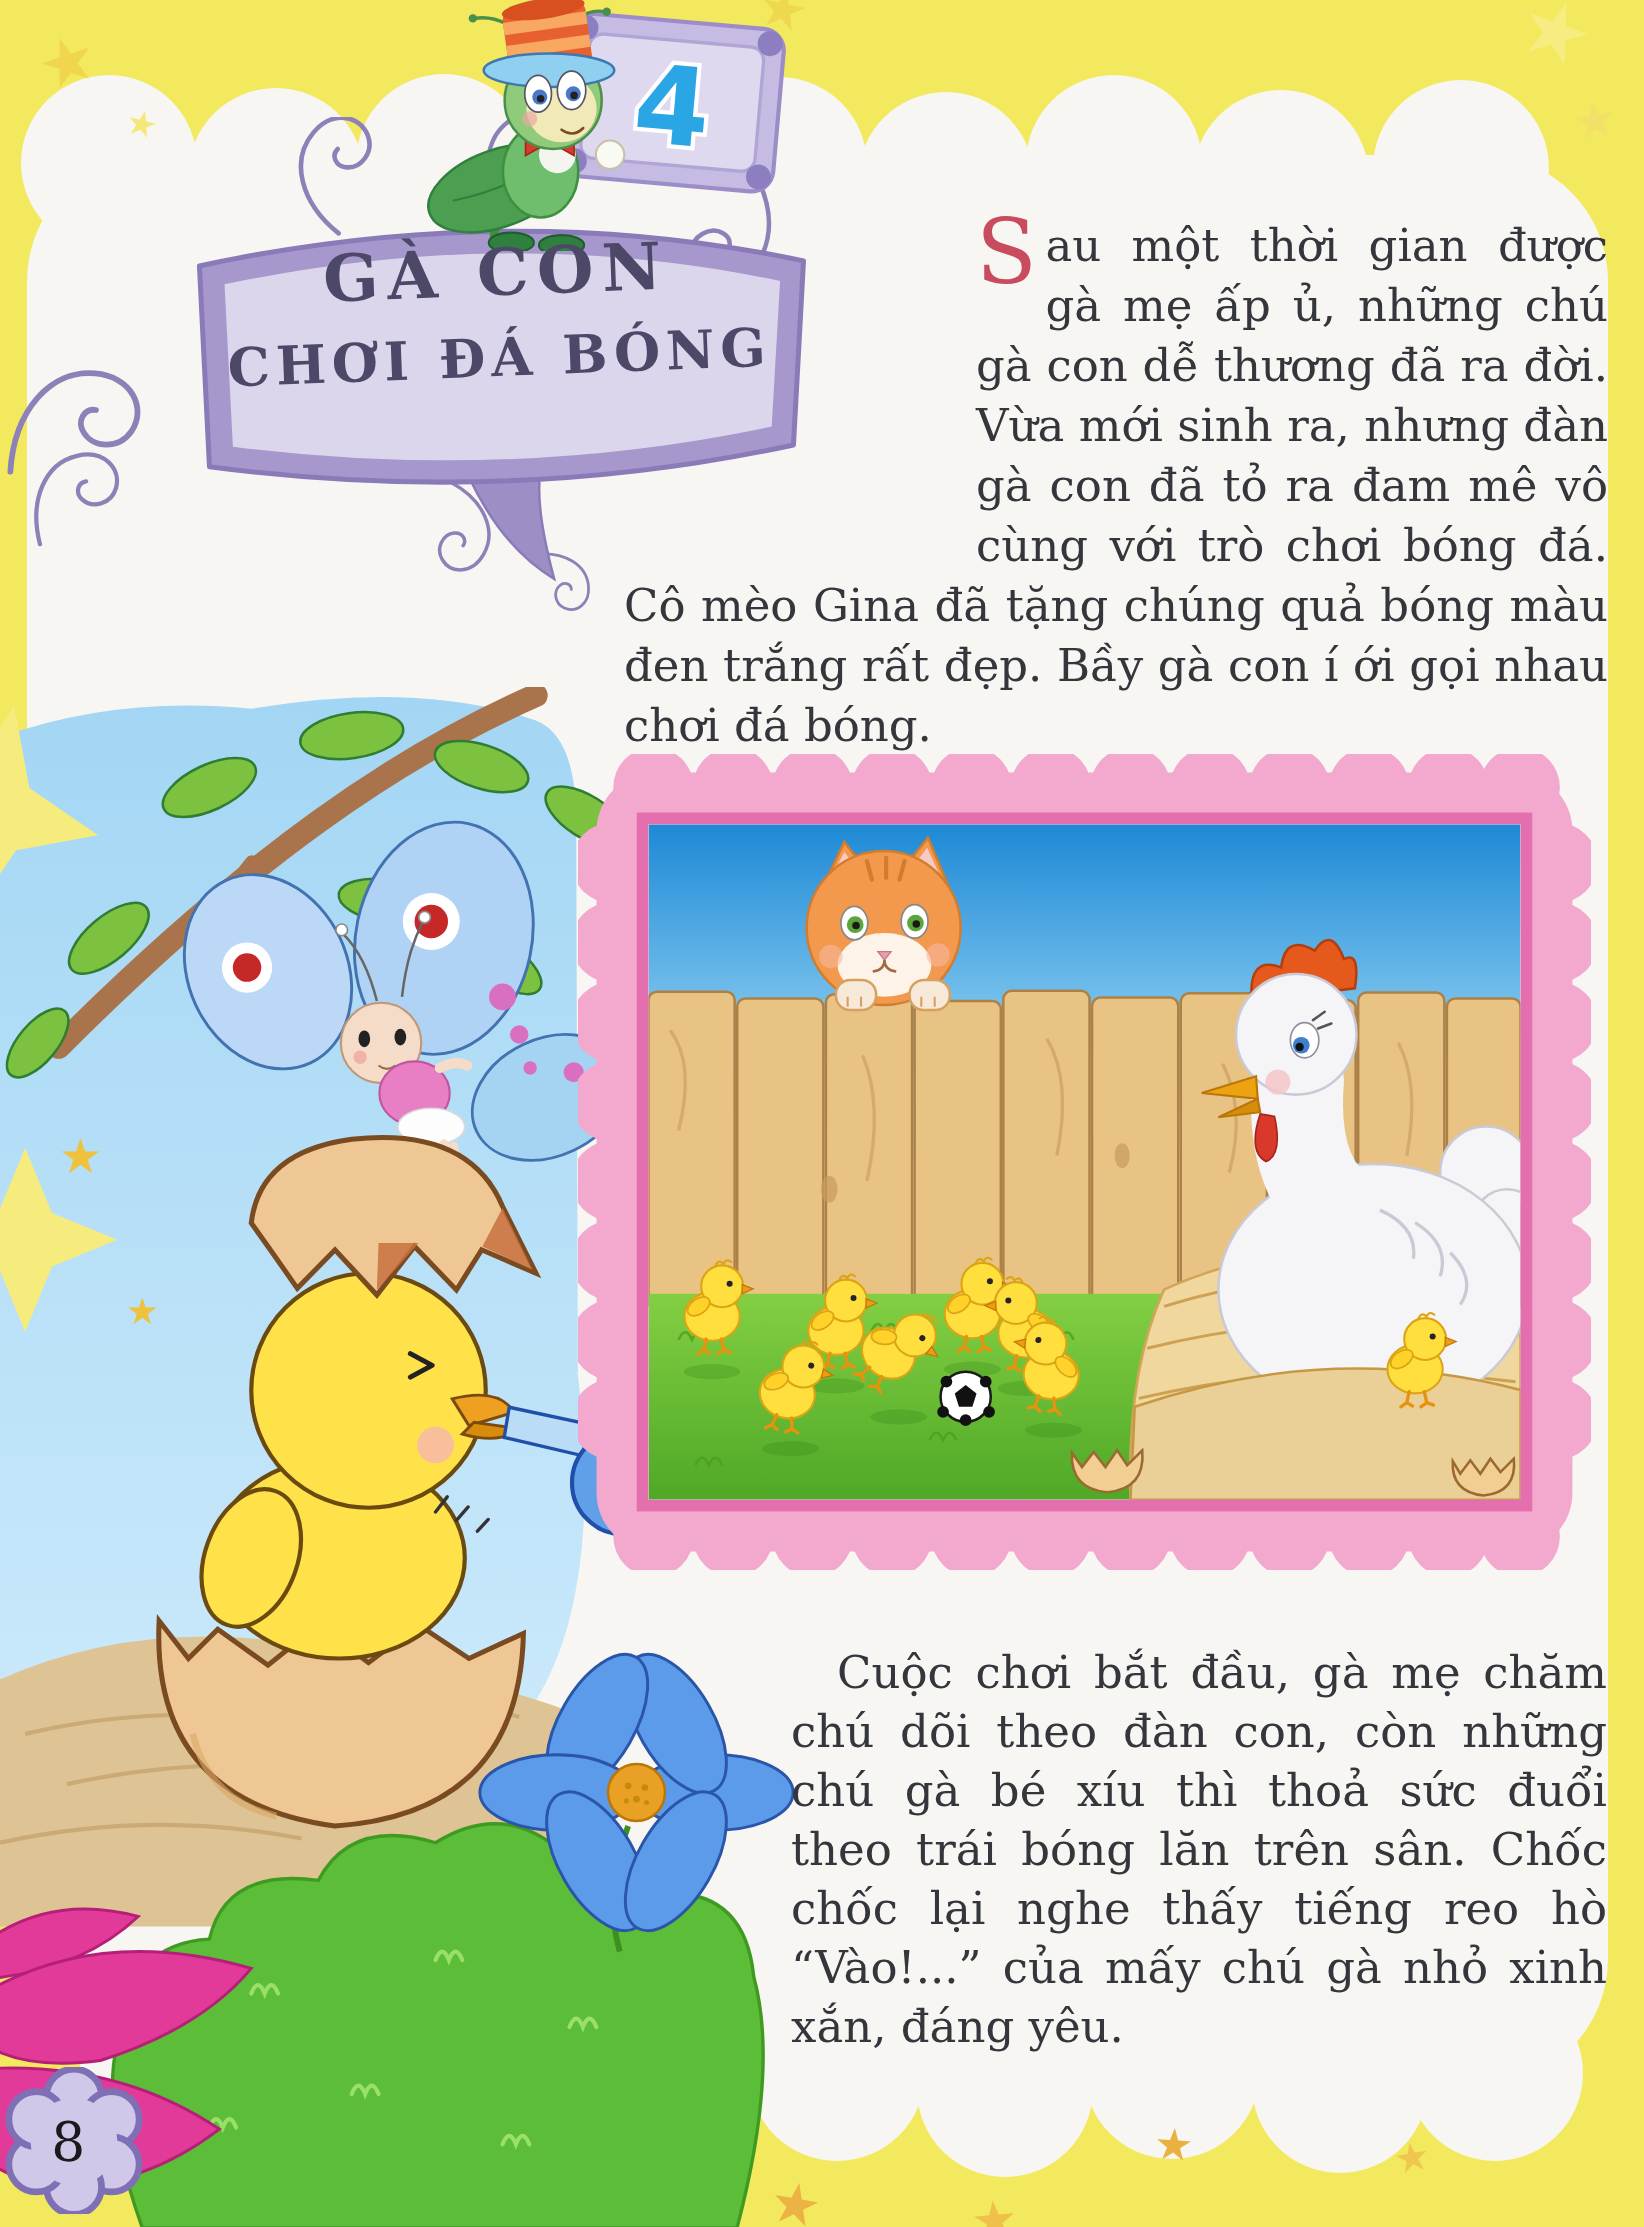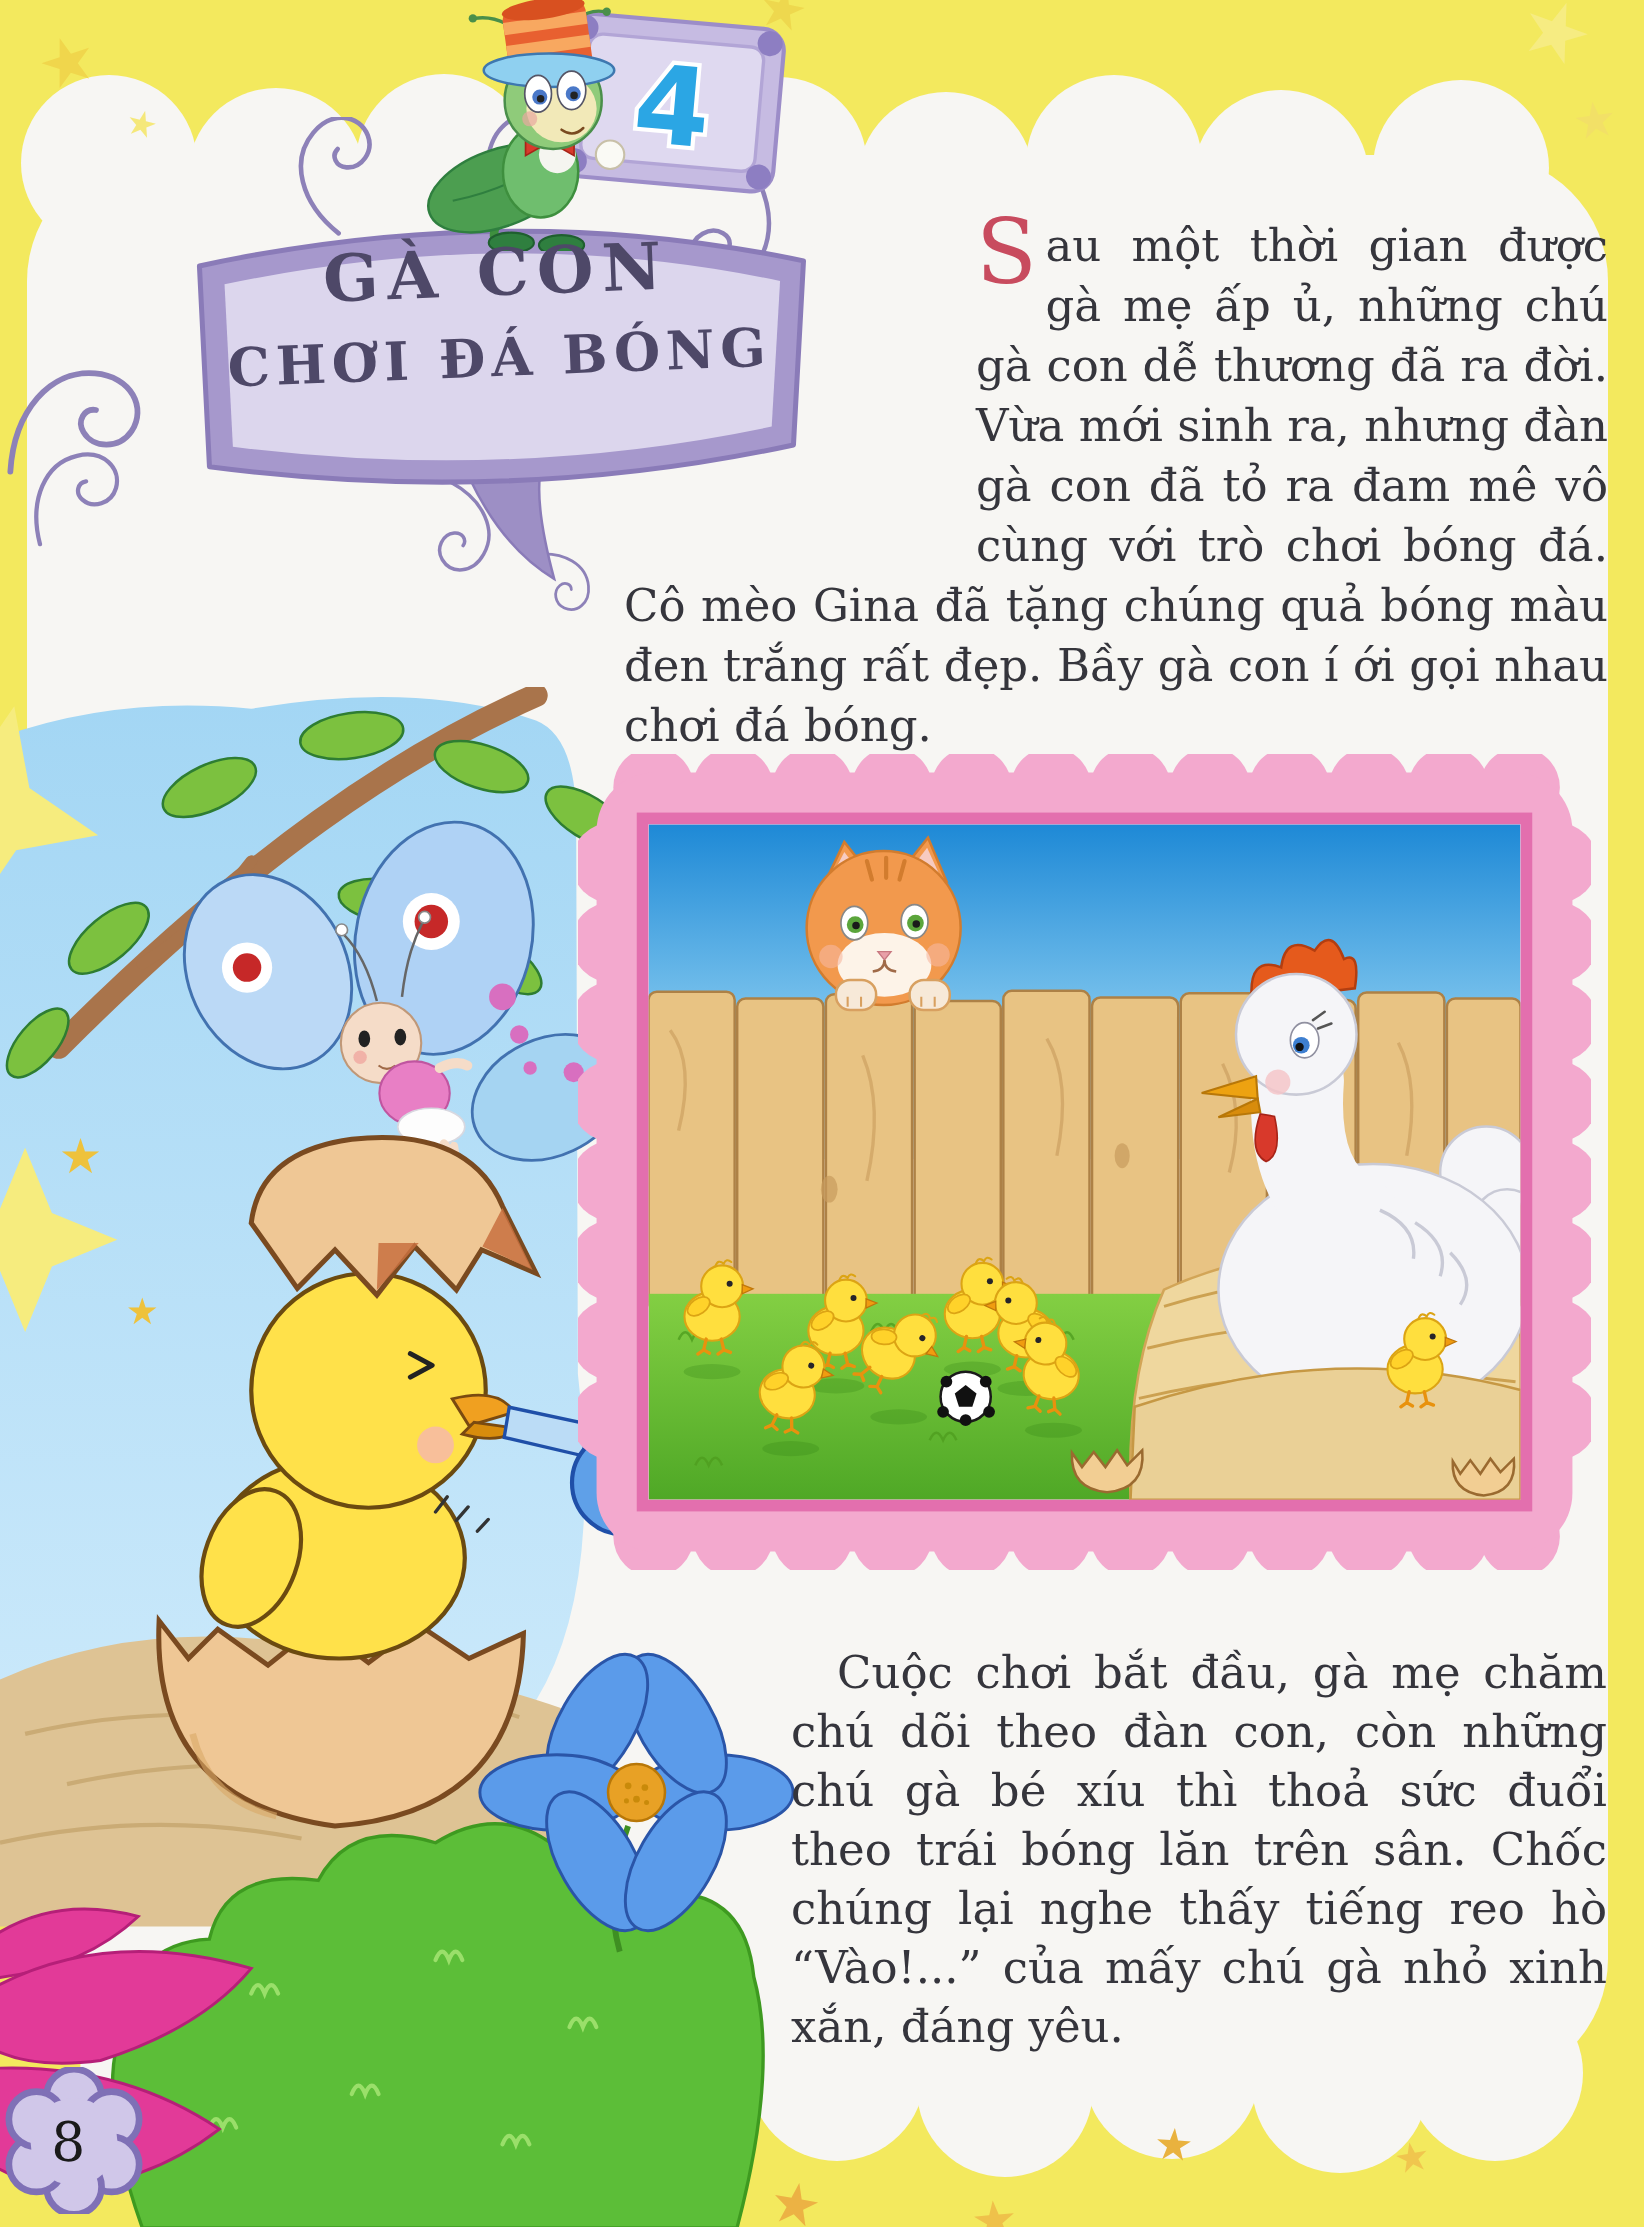--- a/index.html
+++ b/index.html
@@ -439,21 +439,21 @@
   <div class="abs title-wrap">
     <div class="title-l1">GÀ CON</div>
     <div class="title-l2">CHƠI ĐÁ BÓNG</div>
   </div>
 
   <div class="abs para para1">
     <span class="spacer"></span><span class="dropcap">S</span><span>au một thời gian được gà mẹ ấp ủ, những chú gà con dễ thương đã ra đời. Vừa mới sinh ra, nhưng đàn gà con đã tỏ ra đam mê vô cùng với trò chơi bóng đá. Cô mèo Gina đã tặng chúng quả bóng màu đen trắng rất đẹp. Bầy gà con í ới gọi nhau chơi đá bóng.</span>
   </div>
 
   <div class="abs para para2">
-    <span>Cuộc chơi bắt đầu, gà mẹ chăm chú dõi theo đàn con, còn những chú gà bé xíu thì thoả sức đuổi theo trái bóng lăn trên sân. Chốc chúng lại nghe thấy tiếng reo hò “Vào!...” của mấy chú gà nhỏ xinh xắn, đáng yêu.</span>
+    <span>Cuộc chơi bắt đầu, gà mẹ chăm chú dõi theo đàn con, còn những chú gà bé xíu thì thoả sức đuổi theo trái bóng lăn trên sân. Chốc chốc lại nghe thấy tiếng reo hò “Vào!...” của mấy chú gà nhỏ xinh xắn, đáng yêu.</span>
   </div>
 
   <svg class="svgabs badge" width="142" height="147" viewBox="0 0 170 175">
     <g fill="#D0C7E9" stroke="#7F70B6" stroke-width="8">
       <circle cx="85" cy="35" r="33"></circle>
         <circle cx="130" cy="62" r="33"></circle>
         <circle cx="130" cy="116" r="33"></circle>
       <circle cx="85" cy="143" r="33"></circle>
         <circle cx="40" cy="116" r="33"></circle>
         <circle cx="40" cy="62" r="33"></circle>

